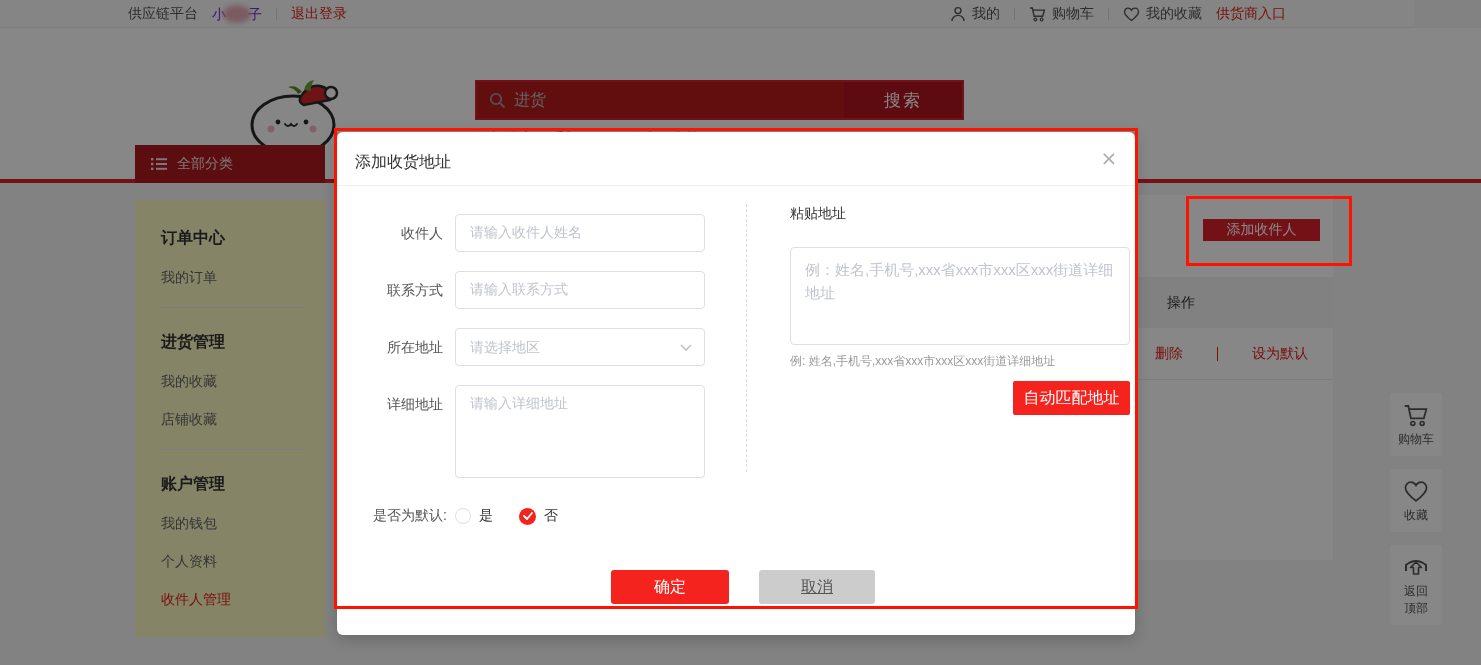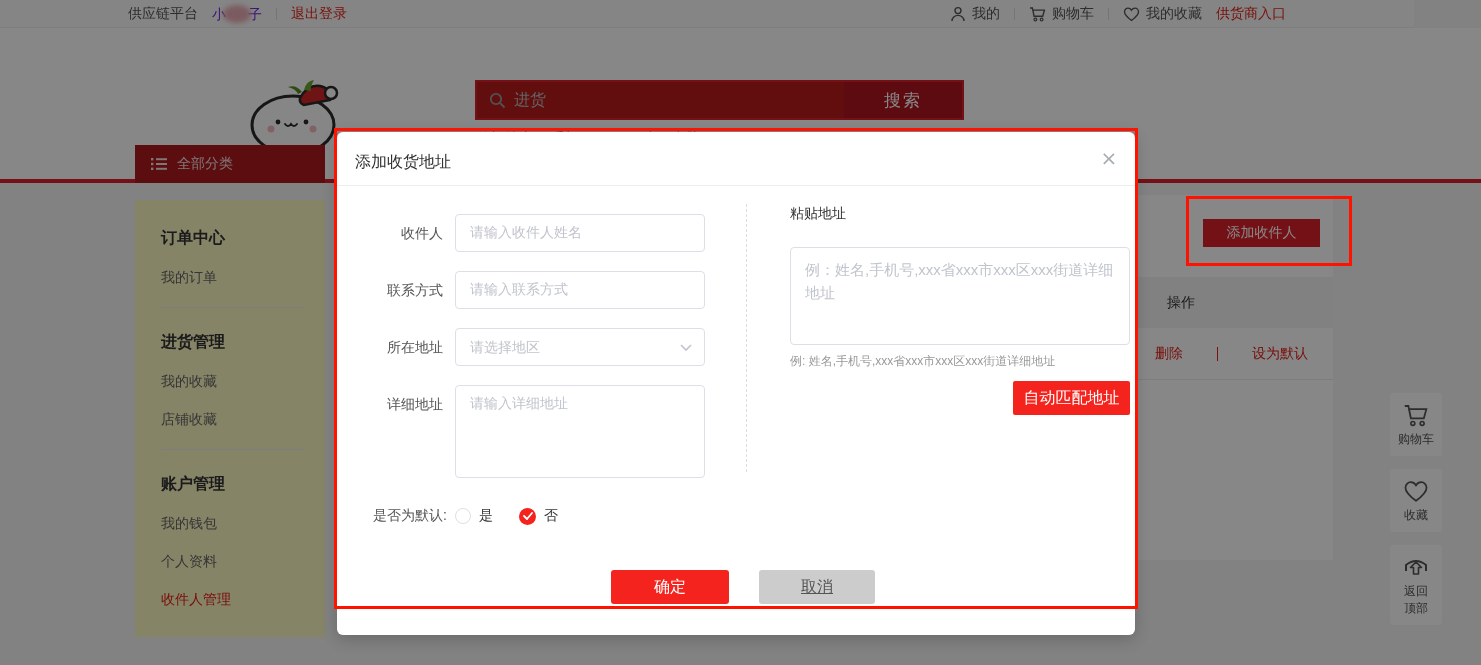--- a/index.html
+++ b/index.html
@@ -33,21 +33,21 @@
 
   
   .main { position:absolute; left:0; top:187px; width:1481px; height:478px; }
   .side-card { position:absolute; left:135px; top:13px; width:190px; height:437px; background:#fef9c3; padding:28px 0 0 26px; }
   .side-h { font-size:16px; font-weight:bold; color:#333; margin-bottom:20px; }
   .side-i { font-size:14px; color:#666; margin-bottom:20px; cursor:pointer; }
   .side-i.active { color:#e2231a; }
   .side-div { height:1px; background:#ececec; margin:4px 20px 24px 0; }
 
   .content-card { position:absolute; left:345px; top:8px; width:988px; height:365px; background:#fff; }
-  .add-recipient-btn { position:absolute; left:858px; top:24px; width:117px; height:28px; background:#d9202a; color:#fff; font-size:14px; border:none; cursor:pointer; }
+  .add-recipient-btn { position:absolute; left:858px; top:24px; width:117px; height:22px; background:#d9202a; color:#fff; font-size:14px; border:none; cursor:pointer; }
   .table-head { position:absolute; left:0; top:82px; width:988px; height:51px; background:#f3f3f3; }
   .th-op { position:absolute; left:822px; top:0; line-height:51px; font-size:14px; color:#333; }
   .table-row { position:absolute; left:0; top:133px; width:988px; height:52px; border-bottom:1px solid #ececec; }
   .row-actions { position:absolute; left:810px; top:0; height:52px; display:flex; align-items:center; font-size:14px; color:#e2231a;gap:20px; }
   .row-actions .lnk { cursor:pointer; }
   .act-sep { width:1px; height:14px; background:#e2231a; margin:0 14px; }
 
   
   .floatbar { position:absolute; left:1390px; top:206px; width:52px; }
   .f-card { background:#fff; border-radius:2px; margin-bottom:13px; text-align:center; padding:10px 2px 8px; color:#555; font-size:12px; line-height:17px; cursor:pointer; }

